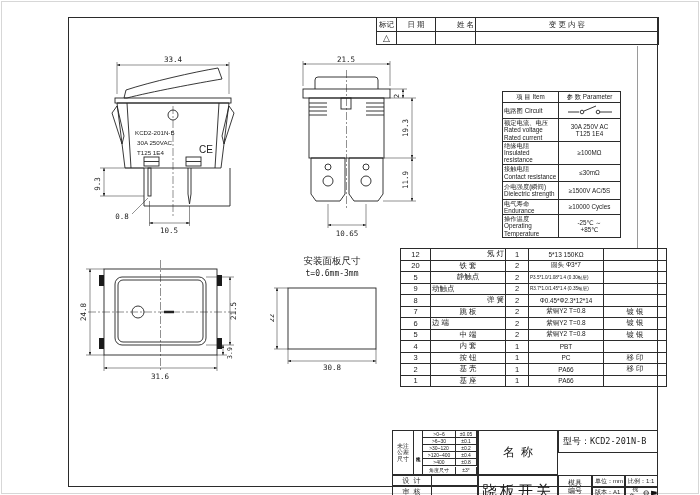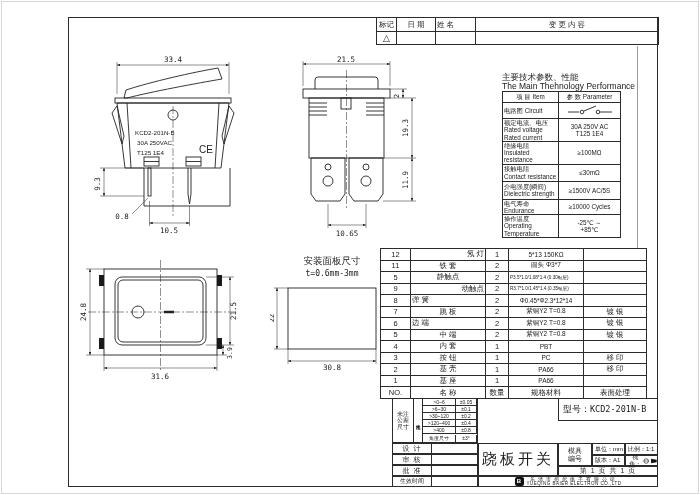--- a/index.html
+++ b/index.html
@@ -1,21 +1,21 @@
 <!DOCTYPE html>
 <html><head>
 <meta charset="utf-8">
 <style>
   html,body{margin:0;padding:0;background:#e9e9e9;}
   .sheet{position:relative;width:700px;height:495px;background:#fff;overflow:hidden;
          font-family:"Liberation Sans","DejaVu Sans",sans-serif;color:#1a1a1a;}
   .pageedge{position:absolute;left:1px;top:1px;right:1px;bottom:1px;border:1px solid #d7d7d7;}
   .frame{position:absolute;left:68px;top:17px;width:590px;height:470px;border:1px solid #2b2b2b;box-sizing:border-box;}
   .abs{position:absolute;box-sizing:border-box;}
-  .cell{position:absolute;box-sizing:border-box;border:1px solid #2b2b2b;display:flex;align-items:center;justify-content:center;text-align:center;line-height:1.1;}
+  .cell{position:absolute;box-sizing:border-box;border:1px solid #2b2b2b;display:flex;align-items:center;justify-content:center;text-align:center;line-height:1.1;margin-top:32px;}
   table{border-collapse:collapse;table-layout:fixed;}
   td{border:1px solid #2b2b2b;padding:0 1px;overflow:hidden;vertical-align:middle;}
   .preline{white-space:pre-line;}
   .mono{font-family:"DejaVu Sans Mono","Liberation Mono",monospace;}
   .foldline{position:absolute;width:1px;background:#9a9a9a;}
   svg text{font-family:"DejaVu Sans Mono","Liberation Mono",monospace;fill:#222;}
   svg .cjk{font-family:"Liberation Sans","DejaVu Sans",sans-serif;}
   .tolrow{display:flex;height:7px;font-size:5px;line-height:7px;}
   .tolrow>div{border-right:1px solid #2b2b2b;border-bottom:1px solid #2b2b2b;text-align:center;}
   .signlabel{font-size:7px;letter-spacing:1px;}
@@ -34,21 +34,21 @@
     <colgroup>
         <col style="width:20px">
         <col style="width:39px">
         <col style="width:40px">
         <col style="width:183px">
       </colgroup>
     <tbody>
         <tr style="height:14px">
       <td style="text-align:center">标记</td>
       <td style="text-align:center">日 期</td>
-      <td style="text-align:left">姓 名</td>
+      <td style="text-align:right">姓 名</td>
       <td style="text-align:center">变 更 内 容</td>
     </tr>
     <tr style="height:13px">
       <td style="text-align:center;font-size:9px">△</td>
       <td></td>
       <td></td>
       <td></td>
     </tr>
   </tbody>
     </table>
@@ -206,24 +206,20 @@
         <line x1="18" y1="99" x2="4" y2="99"></line>
       <line x1="7" y1="38" x2="7" y2="99" marker-start="url(#mp)" marker-end="url(#mp)"></line>
       <line x1="18" y1="99" x2="18" y2="114"></line>
         <line x1="106" y1="99" x2="106" y2="114"></line>
       <line x1="18" y1="111" x2="106" y2="111" marker-start="url(#mp)" marker-end="url(#mp)"></line>
     </g>
     <text x="4" y="68" font-size="7" text-anchor="middle" transform="rotate(-90 4 68)">22</text>
     <text x="62" y="120" font-size="7.5" text-anchor="middle">30.8</text>
   </svg>
 
-  <div class="abs" style="left:502px;top:73px;font-size:8.5px;line-height:1.1;white-space:nowrap;">
-    <div>主要技术参数、性能</div>
-    <div>The Main Thehnology Performance</div>
-  </div>
   <table class="abs" style="left:502px;top:91px;width:118px;font-size:6.3px;line-height:1.15;">
     <colgroup>
         <col style="width:56px">
         <col style="width:62px">
       </colgroup>
     <tbody>
         <tr style="height:11px">
       <td style="text-align:center">项 目   Item</td>
       <td style="text-align:center">参 数  Parameter</td>
     </tr>
@@ -270,60 +266,60 @@
         </tr>
     <tr style="height:15px">
           <td class="preline">操作温度
 Operating Temperature</td>
       <td class="preline" style="text-align:center">-25℃ ～
 +85℃</td>
         </tr>
   </tbody>
     </table>
 
-  <table class="abs" style="left:380px;top:248px;width:266px;font-size:7.5px;">
+  <table class="abs" style="left:400px;top:248px;width:266px;font-size:7.5px;">
     <colgroup>
         <col style="width:30px">
         <col style="width:75px">
         <col style="width:23px">
         <col style="width:75px">
         <col style="width:63px">
       </colgroup>
     <tbody>
         <tr style="height:11.5px">
           <td style="text-align:center">12</td>
           <td style="text-align:right">氖  灯</td>
           <td style="text-align:center">1</td>
           <td style="text-align:center;font-size:6.5px">5*13 150KΩ</td>
           <td style="text-align:center"></td>
         </tr>
     <tr style="height:11.5px">
-          <td style="text-align:center">11</td>
+          <td style="text-align:center">20</td>
           <td style="text-align:center">铁  套</td>
           <td style="text-align:center">2</td>
           <td style="text-align:center;font-size:6.5px">圆头 Φ3*7</td>
           <td style="text-align:center"></td>
         </tr>
     <tr style="height:11.5px">
           <td style="text-align:center">5</td>
           <td style="text-align:center">静触点</td>
           <td style="text-align:center">2</td>
           <td style="text-align:left;font-size:4.6px;white-space:nowrap">P3.5*1.0/1.08*1.4 (0.30银层)</td>
           <td style="text-align:center"></td>
         </tr>
     <tr style="height:11.5px">
           <td style="text-align:center">9</td>
-          <td style="text-align:right">动触点</td>
+          <td style="text-align:left">动触点</td>
           <td style="text-align:center">2</td>
           <td style="text-align:left;font-size:4.6px;white-space:nowrap">R3.7*1.0/1.45*1.4 (0.35银层)</td>
           <td style="text-align:center"></td>
         </tr>
     <tr style="height:11.5px">
           <td style="text-align:center">8</td>
-          <td style="text-align:left">弹  簧</td>
+          <td style="text-align:right">弹  簧</td>
           <td style="text-align:center">2</td>
           <td style="text-align:center;font-size:6.3px">Φ0.45*Φ2.3*12*14</td>
           <td style="text-align:center"></td>
         </tr>
     <tr style="height:11.5px">
           <td style="text-align:center">7</td>
           <td style="text-align:center">跳  板</td>
           <td style="text-align:center">2</td>
           <td style="text-align:center;font-size:6.5px">紫铜Y2  T=0.8</td>
           <td style="text-align:center">镀  银</td>
@@ -363,27 +359,20 @@
           <td style="text-align:center;font-size:6.5px">PA66</td>
           <td style="text-align:center">移  印</td>
         </tr>
     <tr style="height:11.5px">
           <td style="text-align:center">1</td>
           <td style="text-align:center">基  座</td>
           <td style="text-align:center">1</td>
           <td style="text-align:center;font-size:6.5px">PA66</td>
           <td style="text-align:center"></td>
         </tr>
-    <tr style="height:12px">
-      <td style="text-align:center">NO.</td>
-      <td style="text-align:center">名  称</td>
-      <td style="text-align:center">数量</td>
-      <td style="text-align:center">规格材料</td>
-      <td style="text-align:center">表面处理</td>
-    </tr>
   </tbody>
     </table>
 
   <div class="cell" style="left:392px;top:398px;width:86px;height:45px;padding:0;">
     <div style="width:20px;height:100%;border-right:1px solid #2b2b2b;display:flex;align-items:center;justify-content:center;font-size:6px;" class="preline">未注
 公差
 尺寸</div>
     <div style="flex:1;height:100%;display:flex;">
       <div style="width:8px;border-right:1px solid #2b2b2b;font-size:4.5px;line-height:1.2;display:flex;align-items:center;justify-content:center;writing-mode:vertical-rl;text-orientation:upright;">线性尺寸</div>
       <div style="flex:1;display:flex;flex-direction:column;">
@@ -417,20 +406,21 @@
 
   <div class="cell signlabel" style="left:392px;top:443px;width:40px;height:11px;">设  计</div>
   <div class="cell" style="left:431px;top:443px;width:47px;height:11px;"></div>
   <div class="cell signlabel" style="left:392px;top:454px;width:40px;height:11px;">审  核</div>
   <div class="cell" style="left:431px;top:454px;width:47px;height:11px;"></div>
   <div class="cell signlabel" style="left:392px;top:465px;width:40px;height:11px;">批  准</div>
   <div class="cell" style="left:431px;top:465px;width:47px;height:11px;"></div>
   <div class="cell" style="left:392px;top:476px;width:40px;height:11px;font-size:6px;">生效时间</div>
   <div class="cell" style="left:431px;top:476px;width:47px;height:11px;"></div>
 
+  <div class="cell" style="left:478px;top:398px;width:80px;height:45px;font-size:12px;letter-spacing:6px;padding-left:6px;">名称</div>
   <div class="cell" style="left:478px;top:443px;width:80px;height:33px;font-size:15px;letter-spacing:3px;">跷板开关</div>
 
   <div class="cell" style="left:558px;top:398px;width:100px;height:23px;justify-content:flex-start;padding-left:4px;font-size:9px;">
     <span>型号：</span>
     <span class="mono" style="font-size:8.5px">KCD2-201N-B</span>
   </div>
 
   <div class="cell preline" style="left:558px;top:443px;width:34px;height:23px;font-size:7px;">模具
 编号</div>
   <div class="cell" style="left:592px;top:443px;width:33px;height:12px;font-size:6px;justify-content:flex-start;padding-left:2px;">

